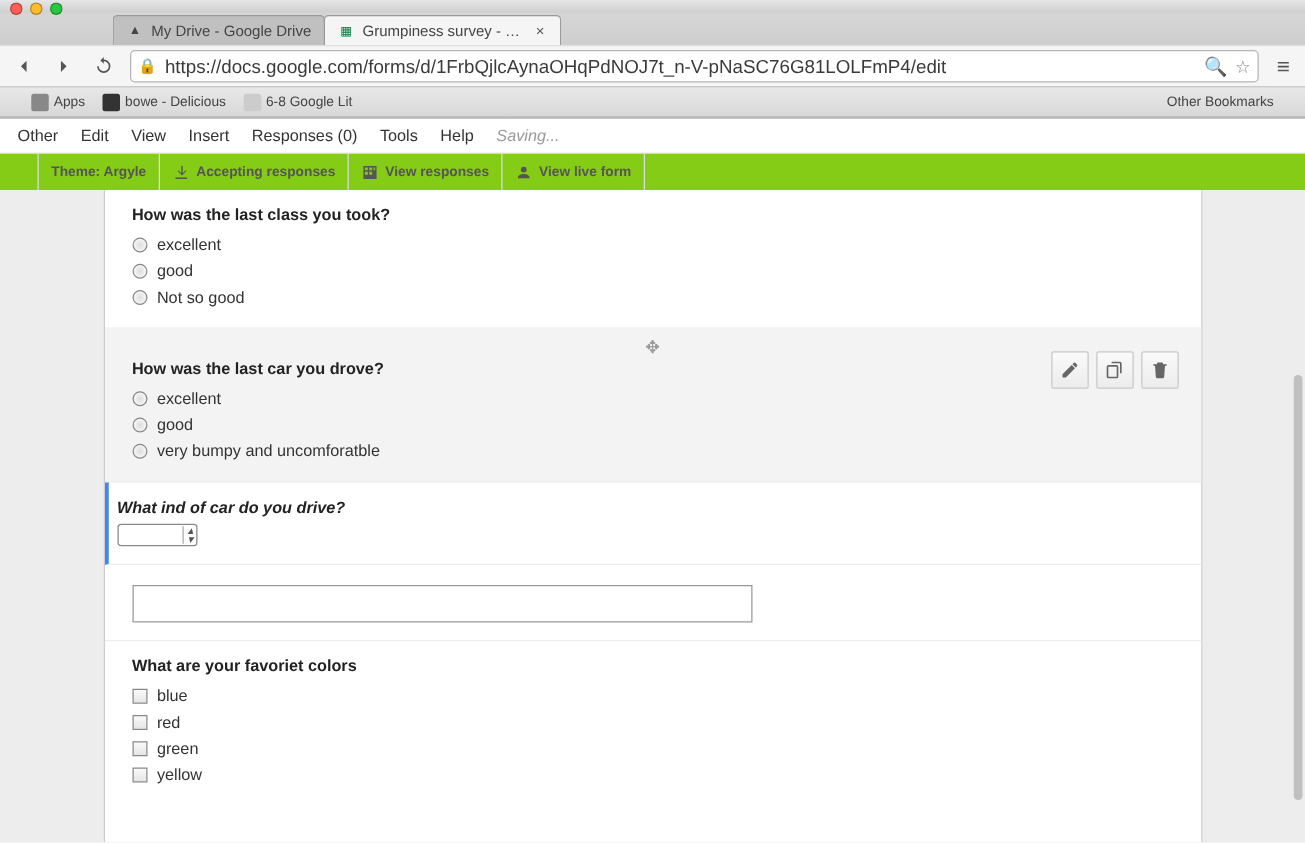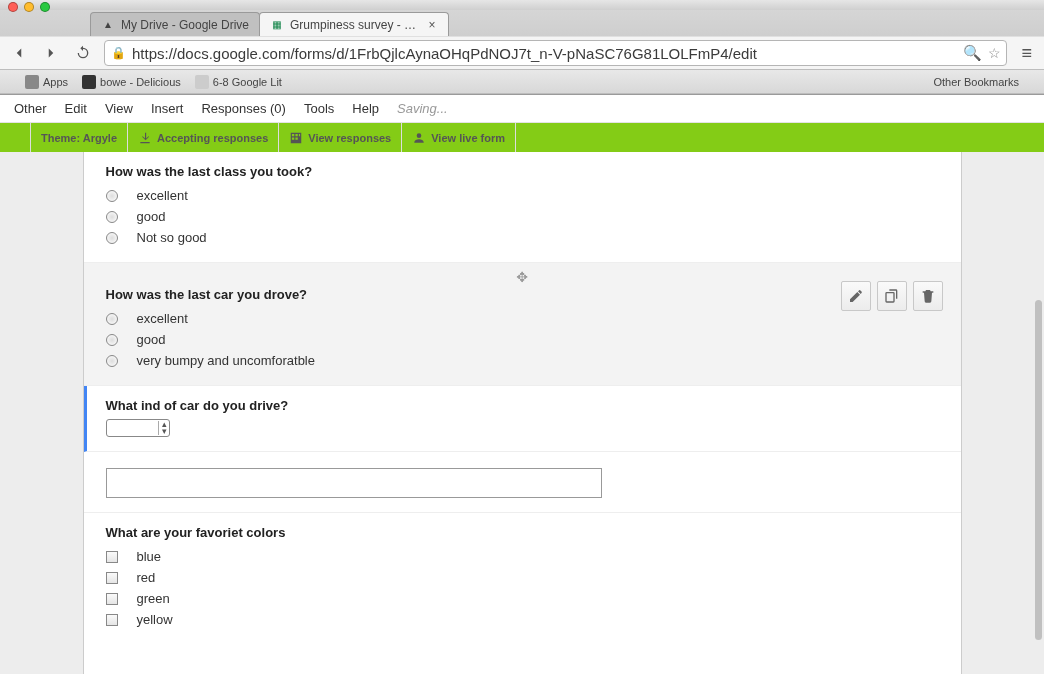--- a/index.html
+++ b/index.html
@@ -156,32 +156,33 @@
   .question-block {
     padding: 12px 22px 14px 22px;
     border-bottom: 1px solid #eee;
     position: relative;
   }
   .question-block.hover {
     background: #f3f3f3;
   }
   .question-block.selected-left {
     border-left: 3px solid #4285f4;
-    padding-left: 19px;
+    padding-left: 7px;
+    font-style: italic;
   }
   .q-title {
     font-weight: bold;
     font-size: 13px;
     color: #222;
     margin-bottom: 6px;
   }
   .option-row {
     display: flex;
     align-items: center;
-    gap: 19px;
+    gap: 8px;
     padding: 3px 0;
     font-size: 13px;
     color: #333;
   }
   .radio-dot {
     width: 12px; height: 12px;
     border: 1px solid #888;
     border-radius: 50%;
     background: radial-gradient(#ddd,#fff);
   }

